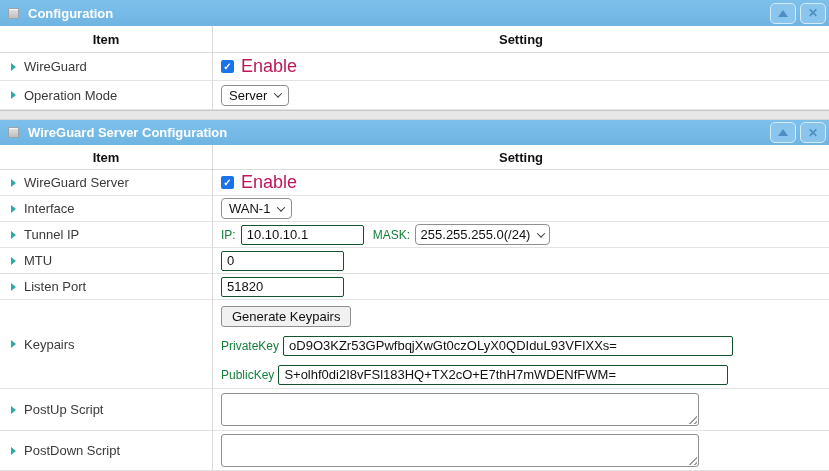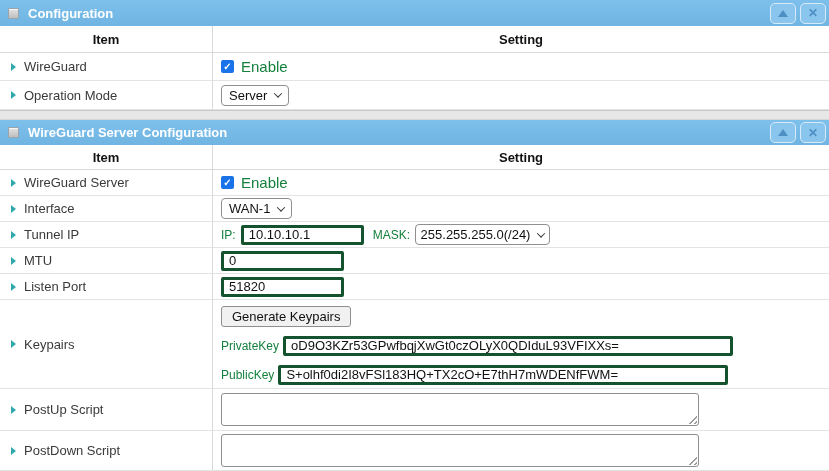--- a/index.html
+++ b/index.html
@@ -58,36 +58,36 @@
   .panel-gap { height: 10px; background: #e7e7e7;
     border-top: 1px solid #c9c9c9; border-bottom: 1px solid #d6d6d6; }
 
   
   .checkbox {
     width: 13px; height: 13px; border-radius: 2px; background: #1a73e8;
     display: inline-flex; align-items: center; justify-content: center;
     cursor: pointer; flex-shrink: 0;
   }
   .check-icon { color: #fff; font-size: 10px; font-weight: bold; line-height: 1; }
-  .cb-label { font-size: 15px; color: #15803d; margin-left: 7px; }
+  .cb-label { font-size: 18px; color: #be185d; margin-left: 7px; }
 
   .select {
     display: inline-flex; align-items: center; height: 21px;
     border: 1px solid #8f8f8f; border-radius: 4px; background: #fff;
     padding: 0 7px; font-size: 13px; color: #111; cursor: pointer; gap: 8px;
   }
   .select .chevron {
     width: 6px; height: 6px; flex-shrink: 0;
     border-right: 1.6px solid #333; border-bottom: 1.6px solid #333;
     transform: rotate(45deg) translate(-1px,-1px);
   }
   .select-mask { width: 135px; justify-content: center; }
 
   .text-input {
-    height: 20px; border: 3px solid #14532d; border-radius: 2px;
+    height: 20px; border: 1px solid #14532d; border-radius: 2px;
     font-family: "Liberation Sans", sans-serif; font-size: 13px; color: #111;
     padding: 0 5px; background: #fff;
   }
   .w-short { width: 123px; }
   .w-key { width: 450px; }
   .small-label { font-size: 12px; color: #15803d; }
 
   .btn {
     height: 21px; padding: 0 10px; font-family: "Liberation Sans", sans-serif;
     font-size: 13px; color: #111; background: #f1f1f1;

